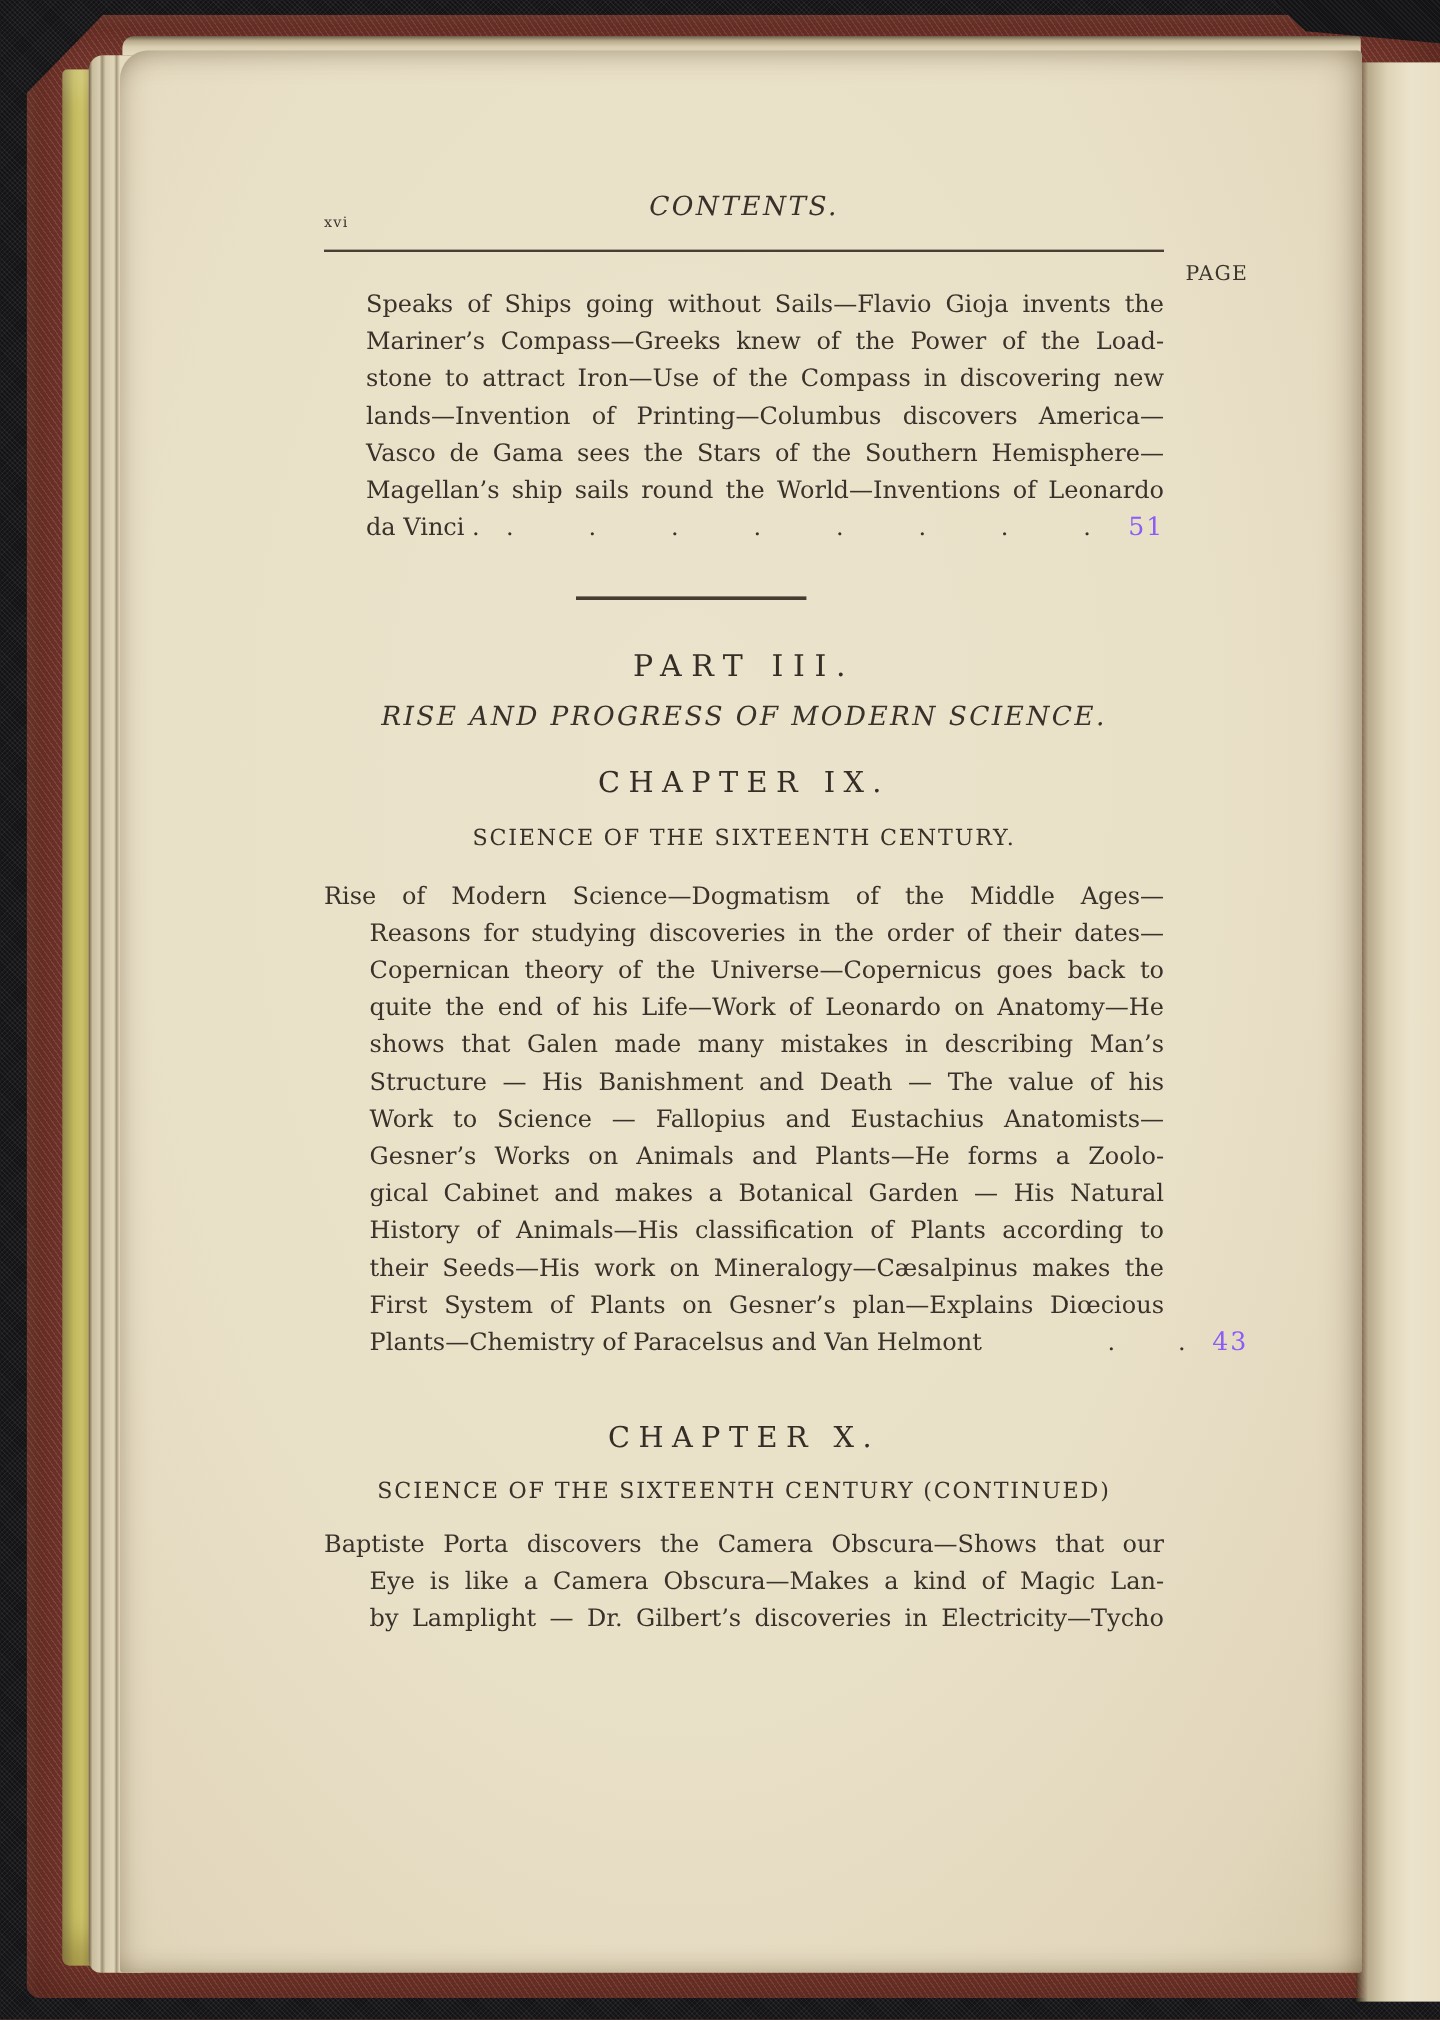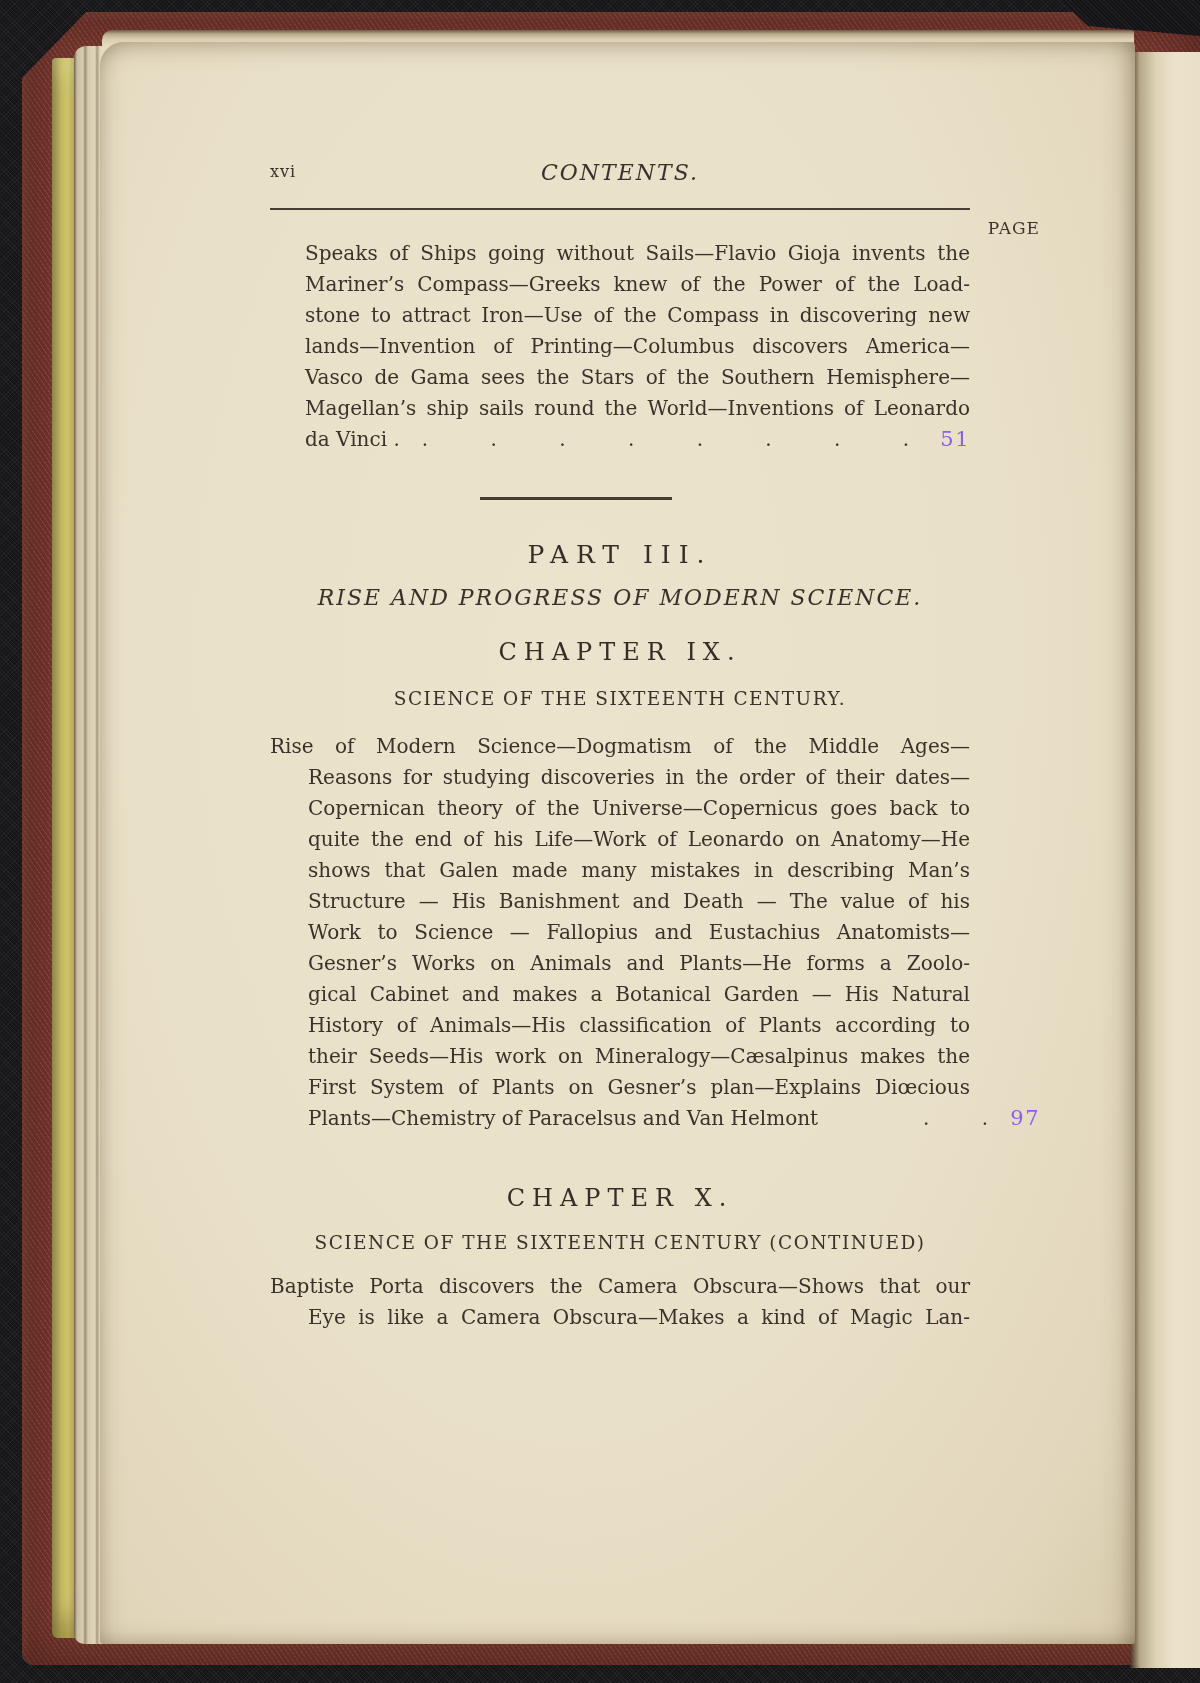--- a/index.html
+++ b/index.html
@@ -64,21 +64,21 @@
     position:absolute; left:1130px; top:52px; width:70px; height:1616px;
     background:linear-gradient(90deg, rgba(60,45,25,0.55) 0, #b7a98b 10px, #ded3b6 26px, #ece3cc 45px, #e9dfc6 100%);
   }
 
   
   .text-block {
     position:absolute; left:270px; top:160px; width:770px;
     color:#39322a;
   }
   .header-row { position:relative; height:28px; }
-  .folio { position:absolute; left:0; top:2px; font-size:16px; letter-spacing:1px; }
+  .folio { position:absolute; left:0; top:18px; font-size:12px; letter-spacing:1px; }
   .running-title {
     position:absolute; left:0; width:700px; text-align:center;
     font-style:italic; font-size:22px; letter-spacing:2px;
   }
   .header-rule { width:700px; height:0; border-top:2.5px solid #473f34; margin-top:20px; }
   .page-col-label { text-align:right; font-size:17px; letter-spacing:1px; margin-top:8px; color:#3c352c; }
 
   .para { font-size:20px; line-height:31px; }
   .tline { width:700px; text-align:justify; text-align-last:justify; }
   .indent .tline, .indent .lastline { margin-left:35px; width:665px; }
@@ -156,25 +156,26 @@
     <div class="tline">Structure — His Banishment and Death — The value of his</div>
     <div class="tline">Work to Science — Fallopius and Eustachius Anatomists—</div>
     <div class="tline">Gesner’s Works on Animals and Plants—He forms a Zoolo-</div>
     <div class="tline">gical Cabinet and makes a Botanical Garden — His Natural</div>
     <div class="tline">History of Animals—His classification of Plants according to</div>
     <div class="tline">their Seeds—His work on Mineralogy—Cæsalpinus makes the</div>
     <div class="tline">First System of Plants on Gesner’s plan—Explains Diœcious</div>
     <div class="lastline">
       <span>Plants—Chemistry of Paracelsus and Van Helmont</span>
       <span class="leaders short">. .</span>
-      <span class="pnum">97</span>
+      <span class="pnum">43</span>
     </div>
   </div>
 
   <div class="chapter-heading ch10">CHAPTER X.</div>
   <div class="chapter-subtitle ch10">SCIENCE OF THE SIXTEENTH CENTURY (CONTINUED)</div>
 
   <div class="para hang last">
     <div class="tline first">Baptiste Porta discovers the Camera Obscura—Shows that our</div>
     <div class="tline">Eye is like a Camera Obscura—Makes a kind of Magic Lan-</div>
+    <div class="tline">by Lamplight — Dr. Gilbert’s discoveries in Electricity—Tycho</div>
   </div>
 
 </div>
 
 </body></html>

